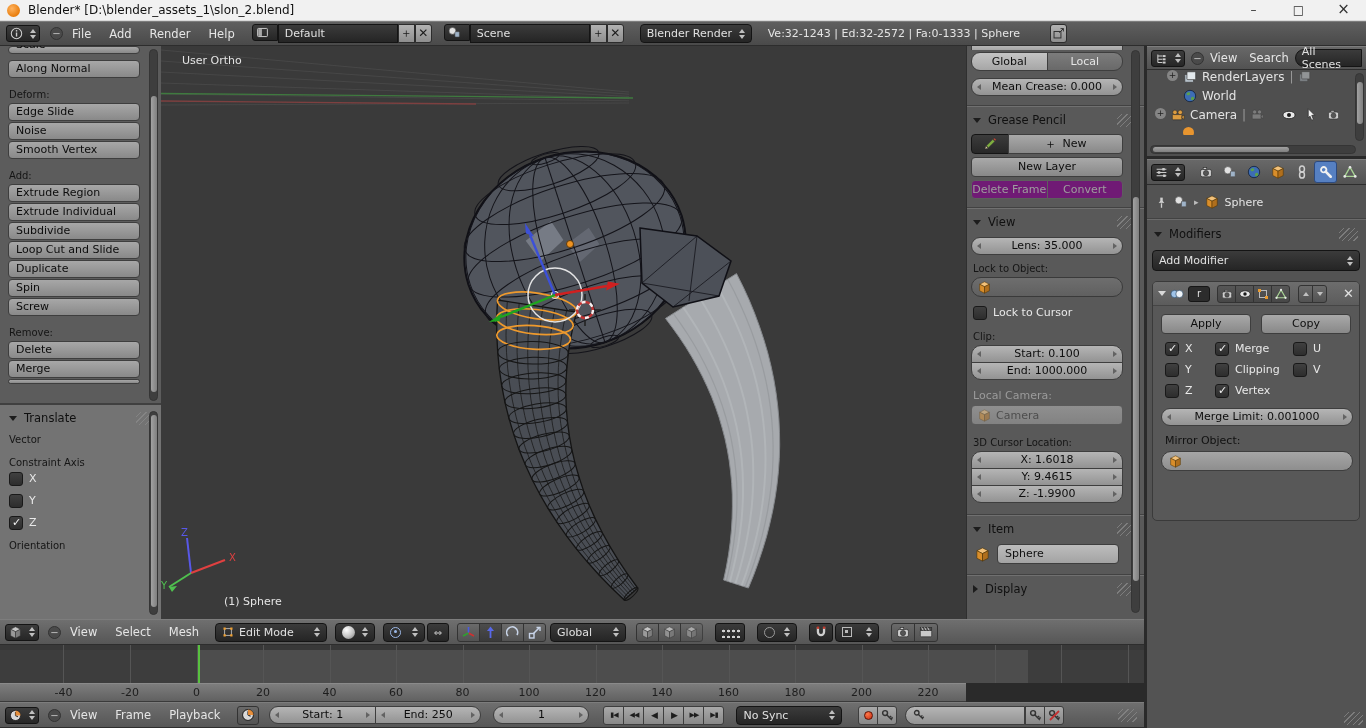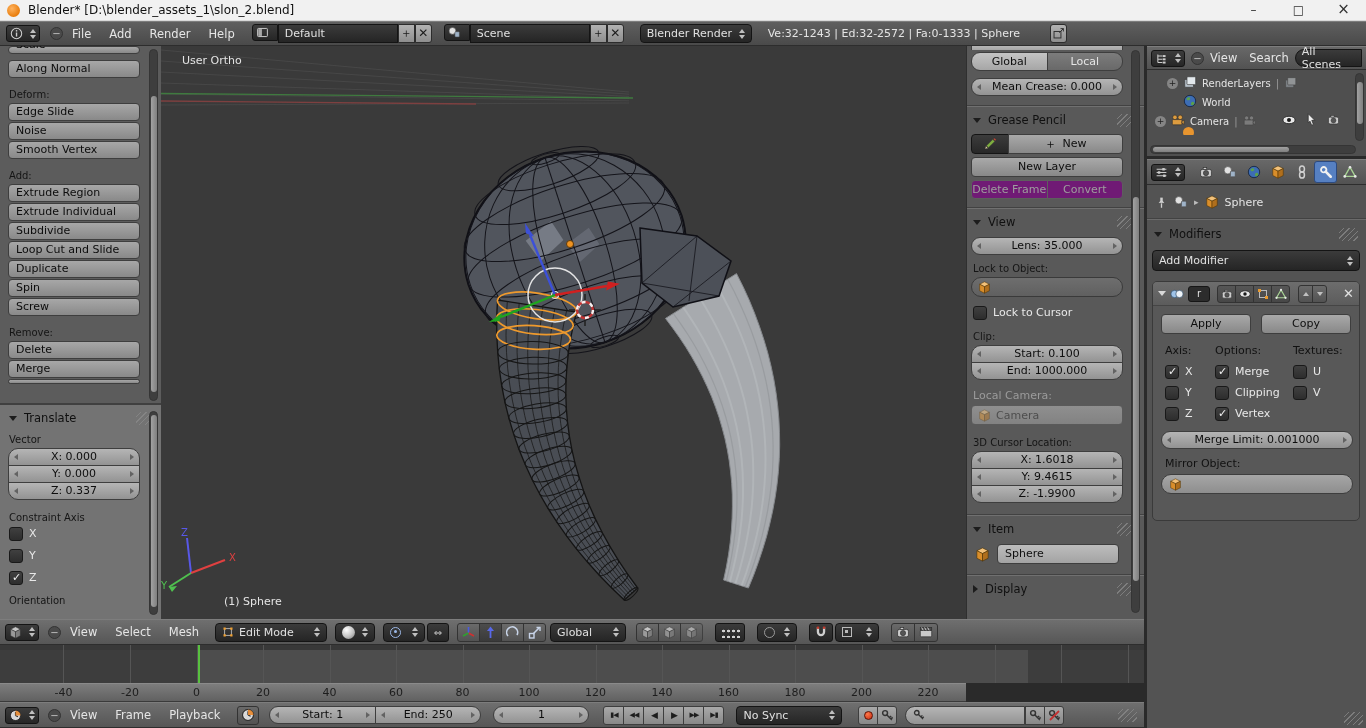--- a/index.html
+++ b/index.html
@@ -34,21 +34,21 @@
 .phdr{display:flex;align-items:center;gap:7px;color:#101010;font-size:11.5px}
 .ptri{width:0;height:0;border-left:4.5px solid transparent;border-right:4.5px solid transparent;border-top:5.5px solid #1c1c1c}
 .ptri.closed{border:0;border-top:4.5px solid transparent;border-bottom:4.5px solid transparent;border-left:5.5px solid #1c1c1c}
 .grip{width:19px;height:13px;margin-left:auto;background:repeating-linear-gradient(135deg,transparent 0 3px,#8a8a8a 3px 4px);opacity:.75}
 .sep{height:0;border-top:1px solid #424242;box-shadow:0 1px 0 rgba(255,255,255,.14)}
 .vtrack{position:absolute;width:9px;background:#3e3e3e;border-radius:5px;border:1px solid #353535}
 .vthumb{position:absolute;left:1px;width:6px;background:linear-gradient(90deg,#a2a2a2,#7f7f7f);border-radius:4px}
 .exp{width:11px;height:11px;border-radius:50%;background:#858585;color:#222;font-size:9px;line-height:11px;text-align:center;flex:none}
 .exp::before{content:"+"}
 .ic{flex:none}
-.ol-row{display:flex;align-items:flex-end;height:19px;color:#e3e3e3;font-size:10px;gap:5px;padding-left:4px}
+.ol-row{display:flex;align-items:flex-start;height:19px;color:#e3e3e3;font-size:12px;gap:5px;padding-left:4px}
 .ptab{width:23px;height:22px;display:flex;align-items:center;justify-content:center;border-radius:3px;flex:none}
 .ptab.active{background:#5680c2;border:1px solid #2d4a7e}
 .hbtn{height:19px;display:flex;align-items:center;justify-content:center;background:linear-gradient(#6a6a6a,#525252);border:1px solid #333;border-radius:3px;gap:3px;padding:0 4px}
 .hbtn.darkset{background:linear-gradient(#3b3b3b,#252525);border-color:#141414}
 .pbtn{width:21px;height:19px;background:linear-gradient(#a9a9a9,#888);border:1px solid #3e3e3e;color:#1d1d1d;font-size:7px;letter-spacing:-1px;line-height:17px;text-align:center;flex:none}
 .keybtn{width:20px;height:19px;background:linear-gradient(#a9a9a9,#888);border:1px solid #3e3e3e;display:flex;align-items:center;justify-content:center;flex:none}
 .ball{width:13px;height:13px;border-radius:50%;background:radial-gradient(circle at 35% 30%,#fff,#c2c2c2 55%,#777)}
 .lgrid{width:24px;height:11px;background-image:radial-gradient(#d2d2d2 1.1px,transparent 1.3px);background-size:5px 6px;background-position:1px 1px}
 .ruler-num{position:absolute;top:2px;width:30px;text-align:center;color:#1d1d1d;font-size:11px}
 .gline{position:absolute;top:0;bottom:0;width:1px;background:#555}
@@ -271,25 +271,20 @@
       <div class="vthumb" style="top:46px;height:296px"></div>
     </div>
 
   <div class="abs" style="left:0;top:357px;width:161px;height:216px;border-top:2px solid #404040;background:#737373;padding-top:6px">
     <div class="phdr" style="padding:0 6px 0 9px">
       <span class="ptri"></span>
       <span>Translate</span>
       <span class="grip"></span>
     </div>
     <div class="shelf-label" style="margin-top:9px">Vector</div>
-    <div style="width:132px;margin-left:8px">
-      <div class="slider top"><span class="la"></span><span>X: 0.000</span><span class="ra"></span></div>
-      <div class="slider mid"><span class="la"></span><span>Y: 0.000</span><span class="ra"></span></div>
-      <div class="slider bot"><span class="la"></span><span>Z: 0.337</span><span class="ra"></span></div>
-    </div>
     <div class="shelf-label" style="margin-top:12px">Constraint Axis</div>
     <div class="chk" style="margin:4px 0 8px 9px">
         <span class="box"></span>
         <span>X</span>
       </div>
     <div class="chk" style="margin:0 0 8px 9px">
         <span class="box"></span>
         <span>Y</span>
       </div>
     <div class="chk on" style="margin:0 0 0 9px">
@@ -912,25 +907,20 @@
         <div class="updn" style="margin-left:-1px;border-radius:0 3px 3px 0">
             <span class="tri-d"></span>
           </div>
       </div>
       <span style="margin-left:auto;color:#e2e2e2;font-size:13px">✕</span>
     </div>
     <div style="display:flex;gap:10px;padding:8px 8px 0 8px">
       <div class="btn" style="flex:1;height:20px;line-height:18px">Apply</div>
       <div class="btn" style="flex:1;height:20px;line-height:18px">Copy</div>
     </div>
-    <div style="display:flex;padding:10px 0 0 12px">
-      <span class="tb" style="width:50px">Axis:</span>
-      <span class="tb" style="width:78px">Options:</span>
-      <span class="tb">Textures:</span>
-    </div>
     <div style="display:flex;padding:8px 0 0 12px">
       <div class="chk on" style="width:50px">
           <span class="box"></span>
           <span>X</span>
         </div>
       <div class="chk on" style="width:78px">
           <span class="box"></span>
           <span>Merge</span>
         </div>
       <div class="chk">

